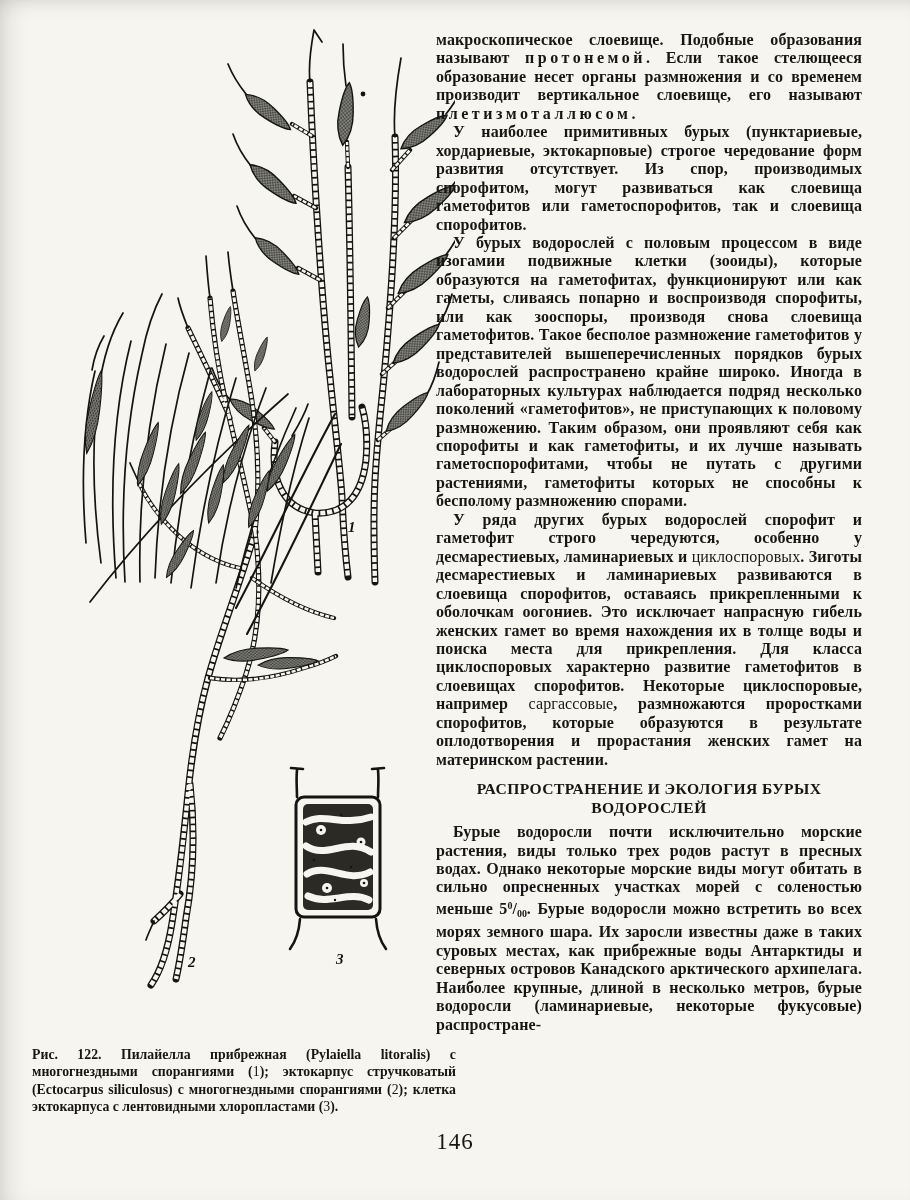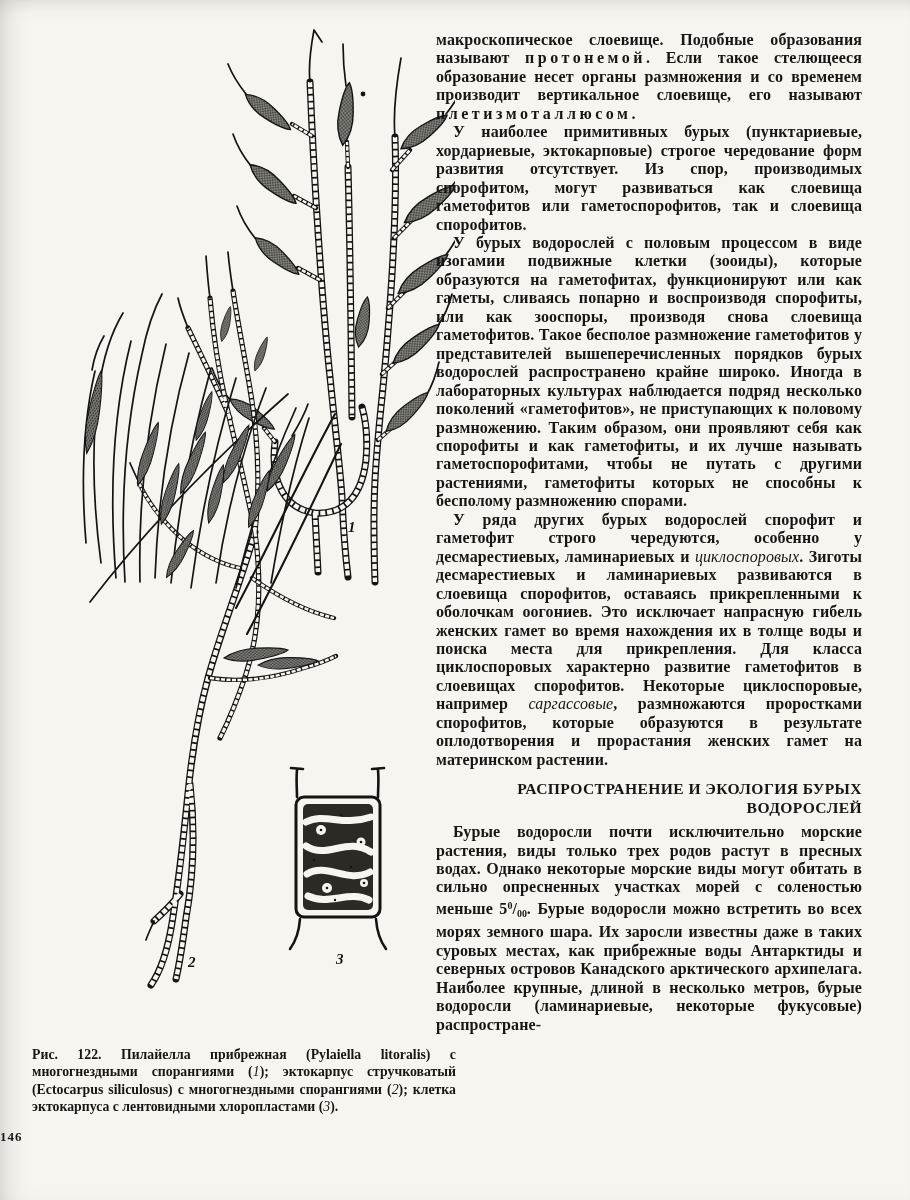--- a/index.html
+++ b/index.html
@@ -15,35 +15,35 @@
   
   .col-right{
     position:absolute;left:436px;top:31px;width:426px;
     font-size:16px;line-height:18.45px;font-weight:bold;
     text-align:justify;letter-spacing:.1px;
   }
   .col-right p{margin:0;text-indent:17px;}
   .col-right p.cont{text-indent:0;}
   .section-heading{
     font-size:15.6px;line-height:19px;font-weight:bold;
-    margin:10px 0 6px 0;text-align:right;letter-spacing:.4px;
+    margin:10px 0 6px 0;text-align:center;letter-spacing:.4px;
   }
-  .run-italic{font-style:italic;font-weight:normal;}
+  .run-italic{font-weight:normal;}
   .run-spaced{letter-spacing:.22em;}
   .run-sup{font-size:62%;vertical-align:5px;letter-spacing:0;}
   .run-sub{font-size:62%;vertical-align:-3px;letter-spacing:0;}
   
   .caption{
     position:absolute;left:32px;top:1046px;width:424px;
     font-size:13.8px;line-height:17.4px;font-weight:bold;text-align:justify;
   }
   
   .pageno{
-    position:absolute;left:0;right:0;top:1129px;text-align:left;
-    font-size:13px;font-weight:bold;letter-spacing:1px;
+    position:absolute;left:0;right:0;top:1129px;text-align:center;
+    font-size:23px;font-weight:normal;letter-spacing:1px;
   }
   
   .figwrap{position:absolute;left:30px;top:22px;width:425px;height:1018px;}
   .lb{fill:none;stroke:#141412;stroke-linecap:round;stroke-linejoin:round;}
   .lw{fill:none;stroke:#f6f5f0;stroke-linecap:butt;}
   .w7{stroke-width:7px;}  .w7o{stroke-width:4.4px;stroke-dasharray:5.2 1.7;}
   .w5{stroke-width:5.2px;}.w5o{stroke-width:3.1px;stroke-dasharray:4.6 1.5;}
   .w4{stroke-width:4.3px;}.w4o{stroke-width:2.5px;stroke-dasharray:4.1 1.4;}
   .hair{fill:none;stroke:#141412;stroke-width:1.7px;stroke-linecap:round;}
   .arc{fill:none;stroke:#141412;stroke-width:2.1px;stroke-linecap:round;}

